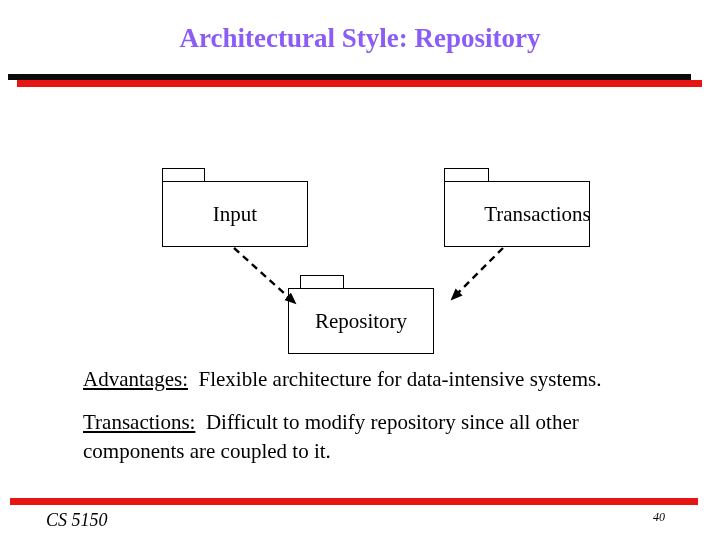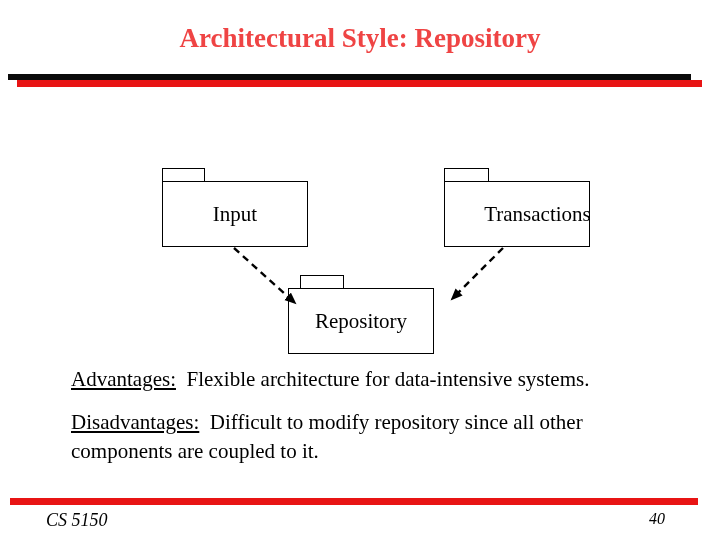--- a/index.html
+++ b/index.html
@@ -3,46 +3,46 @@
 <meta charset="utf-8">
 <style>
   html,body{margin:0;padding:0;background:#fff;}
   .slide{
     position:relative;width:720px;height:540px;background:#ffffff;
     font-family:"Liberation Serif", serif;overflow:hidden;color:#000;
   }
   
   .title{
     position:absolute;top:23px;left:0;width:720px;text-align:center;
-    font-size:27px;font-weight:bold;color:#ef4444;letter-spacing:0px;
+    font-size:27px;font-weight:bold;color:#8b5cf6;letter-spacing:0px;
   }
   
   .rule-black{position:absolute;left:8px;top:74px;width:683px;height:6px;background:#0B0B0B;}
   .rule-red{position:absolute;left:17px;top:80px;width:685px;height:7px;background:#E81414;}
   
   .tab{position:absolute;background:#fff;border:1.5px solid #000;border-bottom:none;box-sizing:border-box;}
   .pkg{position:absolute;background:#fff;border:1.5px solid #000;box-sizing:border-box;
        display:flex;flex-direction:column;align-items:center;justify-content:center;
        font-size:21px;line-height:28px;text-align:center;}
   .tab-input{left:162px;top:168px;width:43px;height:14px;}
   .pkg-input{left:162px;top:181px;width:146px;height:66px;text-align:center;}
   .tab-trans{left:444px;top:168px;width:45px;height:14px;}
   .pkg-trans{left:444px;top:181px;width:146px;height:66px;padding-left:41px;}
   .tab-repo{left:300px;top:275px;width:44px;height:14px;}
   .pkg-repo{left:288px;top:288px;width:146px;height:66px;}
   .arrows{position:absolute;left:0;top:0;pointer-events:none;}
   
   .bodytext{position:absolute;left:71px;top:365px;width:628px;font-size:21px;line-height:29px;}
-  .bodytext .para{margin:0 0 14px 0;}
+  .bodytext .para{margin:0 0 14px 12px;}
   .bodytext span{white-space:pre-wrap;}
   .u{text-decoration:underline;text-underline-offset:2px;text-decoration-thickness:1.5px;}
   
   .footer-rule{position:absolute;left:10px;top:498px;width:688px;height:7px;background:#E81414;}
   .footer-left{position:absolute;left:34px;top:510px;font-size:18px;font-style:italic;margin-left:12px;}
-  .footer-right{position:absolute;right:55px;top:510px;font-size:16px;font-style:italic;}
+  .footer-right{position:absolute;right:55px;top:510px;font-size:12px;font-style:italic;}
 </style>
 </head>
 <body>
 
 <div class="slide">
 
   <div class="title">Architectural Style: Repository</div>
 
   <div class="rule-black"></div>
   <div class="rule-red"></div>
@@ -70,21 +70,21 @@
     </defs>
     <line x1="234" y1="248" x2="295" y2="303" stroke="#000" stroke-width="2.4" stroke-dasharray="7,5" marker-end="url(#ah)"></line>
     <line x1="503" y1="248" x2="452" y2="299" stroke="#000" stroke-width="2.4" stroke-dasharray="7,5" marker-end="url(#ah)"></line>
   </svg>
 
   <div class="bodytext">
     <div class="para">
       <span class="u">Advantages:</span><span>  Flexible architecture for data-intensive systems.</span>
     </div>
     <div class="para">
-      <span class="u">Disadvantages:</span><span>  Difficult to modify repository since all other</span>
+      <span class="u">Transactions:</span><span>  Difficult to modify repository since all other</span>
       <div>components are coupled to it.</div>
     </div>
   </div>
 
   <div class="footer-rule"></div>
   <div class="footer-left">CS 5150</div>
   <div class="footer-right">40</div>
 
 </div>
 

